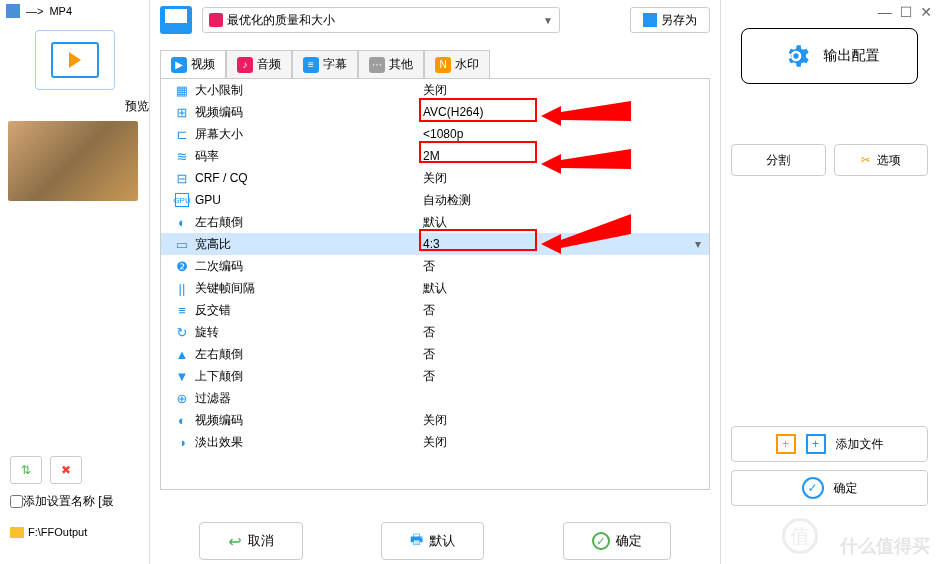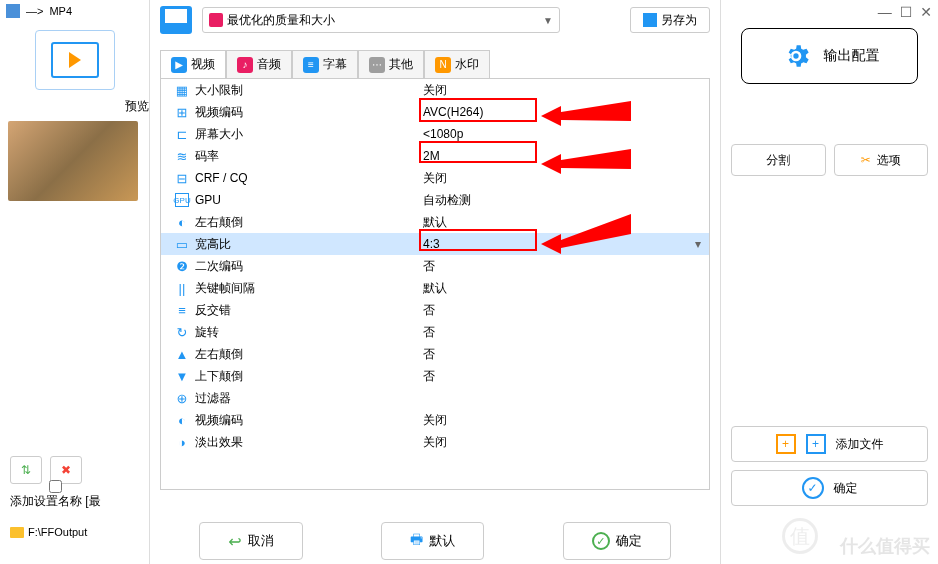--- a/index.html
+++ b/index.html
@@ -9,21 +9,21 @@
 .file-icon { width: 14px; height: 14px; background: #4a90d9; }
 .arrow-sep { font-size: 11px; }
 .dest-fmt { font-size: 11px; }
 .preview-box { margin: 8px auto; width: 80px; height: 60px; border: 1px solid #a9d0f5; border-radius: 4px; display: flex; flex-direction: column; align-items: center; justify-content: center; background: #fff; }
 .preview-box .pv-inner { width: 48px; height: 36px; border: 2px solid #2196f3; border-radius: 3px; display: flex; align-items: center; justify-content: center; }
 .play-tri { width: 0; height: 0; border-left: 12px solid #ff9800; border-top: 8px solid transparent; border-bottom: 8px solid transparent; }
 .preview-label { text-align: right; font-size: 12px; margin-top: 2px; }
 .thumb { margin: 6px 8px; width: 130px; height: 80px; background: linear-gradient(135deg,#d4a574,#8b6f47,#c99856); border-radius: 2px; position: relative; }
 .tool-row { position: absolute; bottom: 80px; left: 10px; display: flex; gap: 8px; }
 .tool-btn { width: 32px; height: 28px; border: 1px solid #ccc; border-radius: 3px; display: flex; align-items: center; justify-content: center; }
-.chk-row { position: absolute; bottom: 54px; left: 10px; display: flex; align-items: center; gap: 0; font-size: 12px; flex-direction: column; }
+.chk-row { position: absolute; bottom: 54px; left: 10px; display: flex; align-items: center; gap: 0; font-size: 12px; }
 .path-row { position: absolute; bottom: 26px; left: 10px; display: flex; align-items: center; gap: 4px; font-size: 11px; }
 .folder-icon { width: 14px; height: 11px; background: #fbc02d; border-radius: 1px; }
 
 .center-panel { position: absolute; left: 150px; top: 0; width: 570px; height: 564px; }
 .ctr-top { display: flex; align-items: center; padding: 6px 10px; gap: 10px; }
 .printer-icon { width: 32px; height: 28px; background: #2196f3; border-radius: 3px; position: relative; }
 .printer-icon::after { content: ""; position: absolute; top: 3px; left: 5px; width: 22px; height: 14px; background: #fff; }
 .preset-dd { flex: 1; display: flex; align-items: center; border: 1px solid #ccc; border-radius: 3px; height: 26px; padding: 0 6px; gap: 4px; }
 .preset-dd .dd-icon { width: 14px; height: 14px; background: #e91e63; border-radius: 2px; }
 .preset-dd .dd-arrow { margin-left: auto; font-size: 10px; color: #666; }

